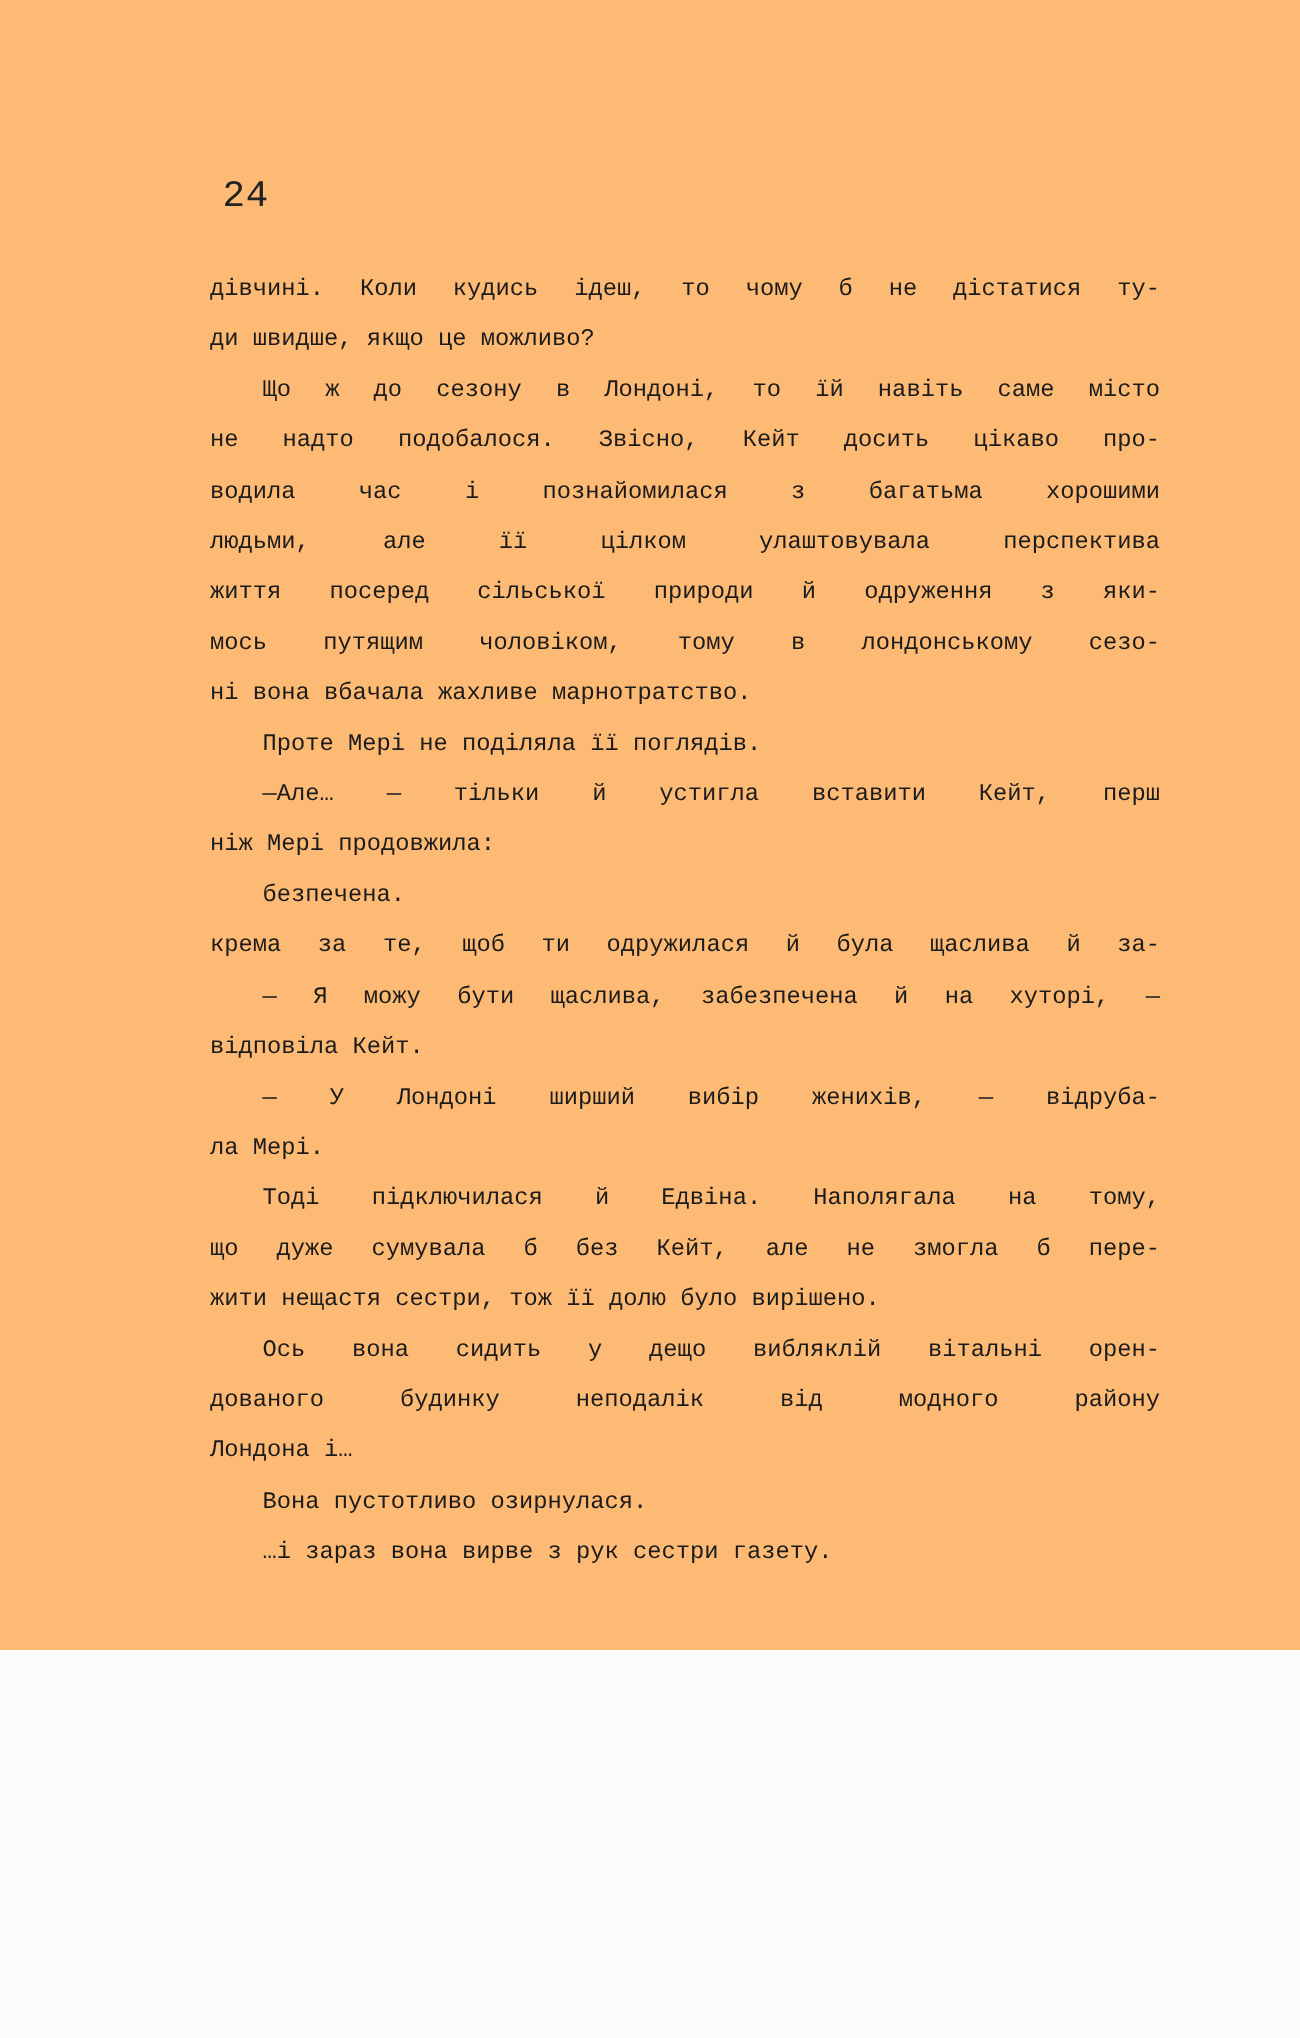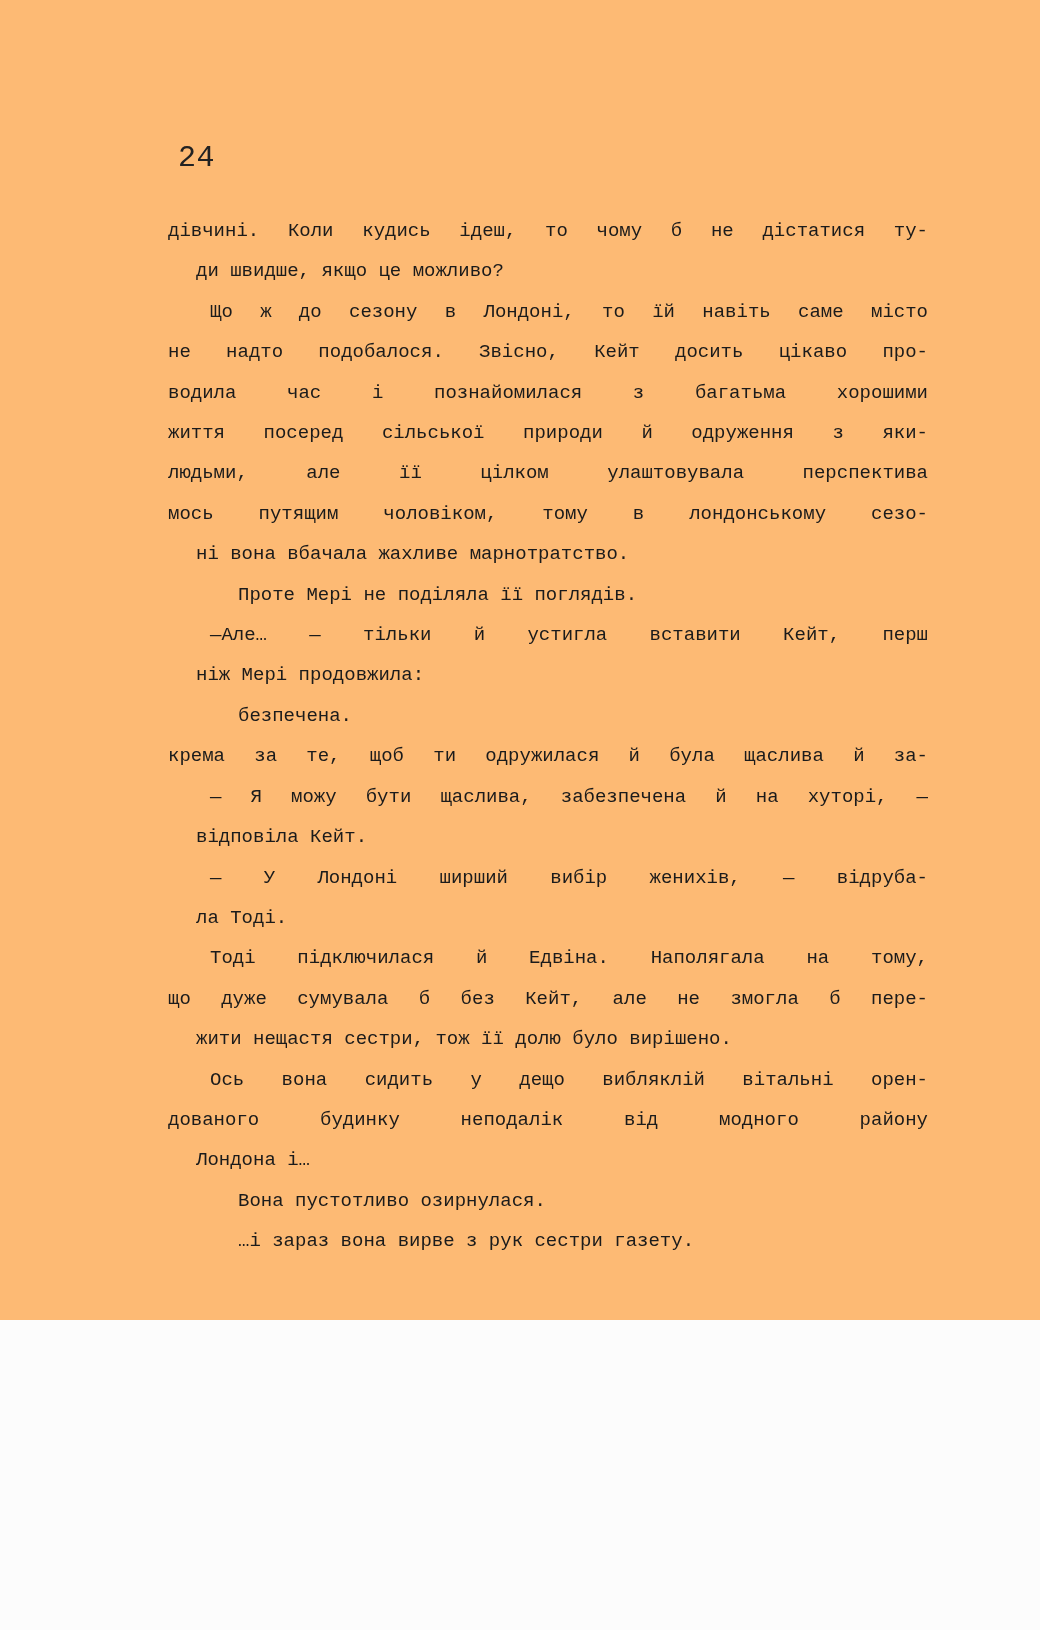--- a/index.html
+++ b/index.html
@@ -35,21 +35,20 @@
   }
   .paragraph { margin: 0; padding: 0; }
   .line {
     text-align: justify;
     text-align-last: justify;
     white-space: normal;
   }
   .line.last {
     text-align: left;
     text-align-last: left;
-    margin-left: 28px;
   }
   .paragraph.indent .line:first-child {
     padding-left: 42px;
   }
   .paragraph.indent .line:first-child.last {
     padding-left: 42px;
   }
 </style>
 </head>
 <body>
@@ -58,43 +57,43 @@
   <div class="folio">24</div>
   <div class="body-text">
       <div class="paragraph">
         <div class="line">дівчині. Коли кудись ідеш, то чому б не дістатися ту-</div>
         <div class="line last">ди швидше, якщо це можливо?</div>
       </div>
       <div class="paragraph indent">
         <div class="line">Що ж до сезону в Лондоні, то їй навіть саме місто</div>
         <div class="line">не надто подобалося. Звісно, Кейт досить цікаво про-</div>
         <div class="line">водила час і познайомилася з багатьма хорошими</div>
+        <div class="line">людьми, але її цілком улаштовувала перспектива</div>
         <div class="line">життя посеред сільської природи й одруження з яки-</div>
-        <div class="line">людьми, але її цілком улаштовувала перспектива</div>
         <div class="line">мось путящим чоловіком, тому в лондонському сезо-</div>
         <div class="line last">ні вона вбачала жахливе марнотратство.</div>
       </div>
       <div class="paragraph indent">
         <div class="line last">Проте Мері не поділяла її поглядів.</div>
       </div>
       <div class="paragraph indent">
         <div class="line">—Але… — тільки й устигла вставити Кейт, перш</div>
         <div class="line last">ніж Мері продовжила:</div>
       </div>
       <div class="paragraph indent">
         <div class="line last">безпечена.</div>
         <div class="line">крема за те, щоб ти одружилася й була щаслива й за-</div>
       </div>
       <div class="paragraph indent">
         <div class="line">— Я можу бути щаслива, забезпечена й на хуторі, —</div>
         <div class="line last">відповіла Кейт.</div>
       </div>
       <div class="paragraph indent">
         <div class="line">— У Лондоні ширший вибір женихів, — відруба-</div>
-        <div class="line last">ла Тоді.</div>
+        <div class="line last">ла Мері.</div>
       </div>
       <div class="paragraph indent">
         <div class="line">Тоді підключилася й Едвіна. Наполягала на тому,</div>
         <div class="line">що дуже сумувала б без Кейт, але не змогла б пере-</div>
         <div class="line last">жити нещастя сестри, тож її долю було вирішено.</div>
       </div>
       <div class="paragraph indent">
         <div class="line">Ось вона сидить у дещо вибляклій вітальні орен-</div>
         <div class="line">дованого будинку неподалік від модного району</div>
         <div class="line last">Лондона і…</div>

